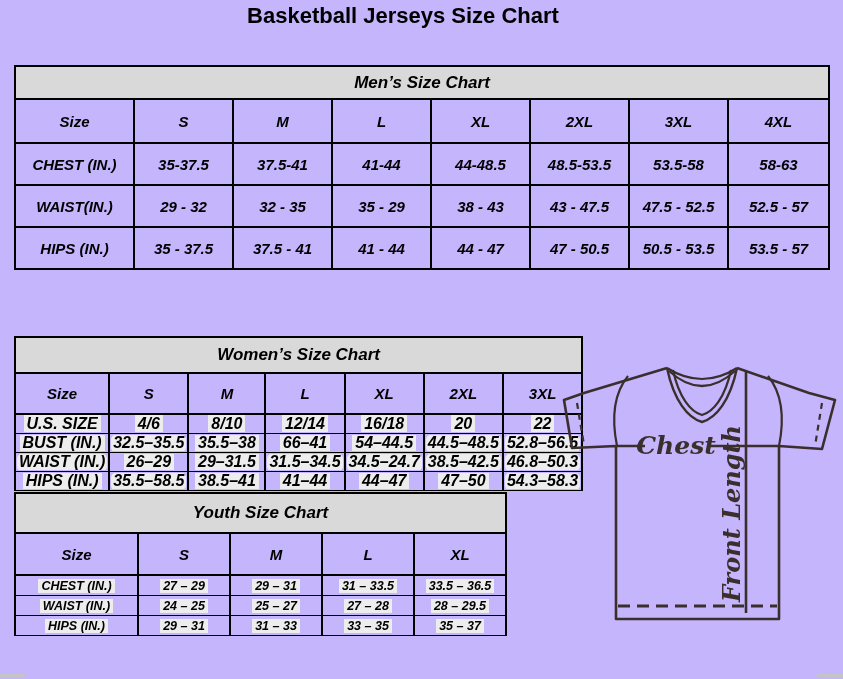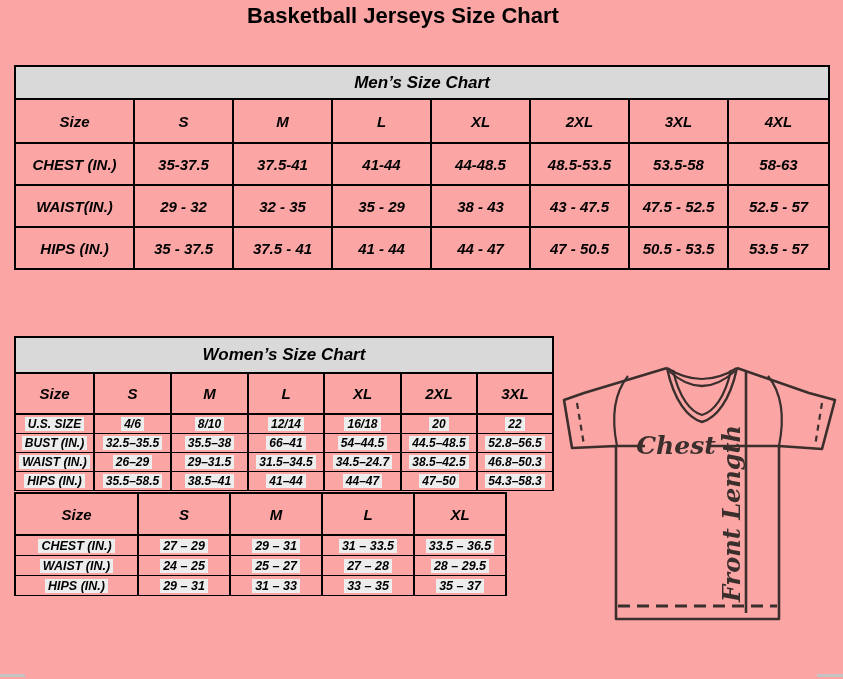--- a/index.html
+++ b/index.html
@@ -1,17 +1,17 @@
 <!DOCTYPE html>
 <html style="--band: #d9d9d9; --border: #000000; --hl: #ededed; --line: #3a2f2c;"><head>
 <meta charset="utf-8">
 <style>
   html,body { margin:0; padding:0; background:#ffffff; }
   .page {
-    position:relative; width:843px; height:679px; background:#fca5a5;
+    position:relative; width:843px; height:679px; background:#c4b5fd;
     font-family:"Liberation Sans", sans-serif; color:#000; overflow:hidden;
   }
   .title {
     position:absolute; top:3px; left:0; width:806px; margin:0;
     text-align:center; font-size:22px; font-weight:bold; letter-spacing:0;
   }
   .size-table { position:absolute;font-style:italic; }
   .size-table table { border-collapse:collapse; table-layout:fixed; }
   .size-table th, .size-table td {
     border:2px solid var(--border); text-align:center; vertical-align:middle;
@@ -21,21 +21,21 @@
   #table-mens   { left:14px; top:65px; }
   #table-womens { left:14px; top:300px;margin-top:36px; }
   #table-youth  { left:14px; top:492px; }
 
   #table-mens tr.band th   { height:31px; }
   #table-mens tr.cols th   { height:42px; font-size:15px; }
   #table-mens tbody td     { height:40px; font-size:15px; }
 
   #table-womens tr.band th { height:34px; }
   #table-womens tr.cols th { height:39px; font-size:15px; }
-  #table-womens tbody td   { height:18px; font-size:12px; border-width:1px 2px; }
+  #table-womens tbody td   { height:18px; font-size:16px; border-width:1px 2px;border-radius:6px; }
 
   #table-youth tr.band th  { height:38px; }
   #table-youth tr.cols th  { height:40px; font-size:15px; }
   #table-youth tbody td    { height:19px; font-size:12.5px; border-width:1px 2px; }
 
   
   #table-womens tbody .cell-text,
   #table-youth  tbody .cell-text { background:var(--hl); padding:0 3px; }
 
   .jersey-diagram { position:absolute; left:556px; top:356px; }
@@ -182,20 +182,23 @@
   <section class="size-table" id="table-youth">
       <table>
         <colgroup>
           <col style="width: 123px;">
           <col style="width: 92px;">
           <col style="width: 92px;">
           <col style="width: 92px;">
           <col style="width: 92px;">
         </colgroup>
         <thead>
+          <tr class="band">
+            <th colspan="5">Youth Size Chart</th>
+          </tr>
           <tr class="cols">
             <th>Size</th>
             <th>S</th>
             <th>M</th>
             <th>L</th>
             <th>XL</th>
           </tr>
         </thead>
         <tbody>
           <tr>

